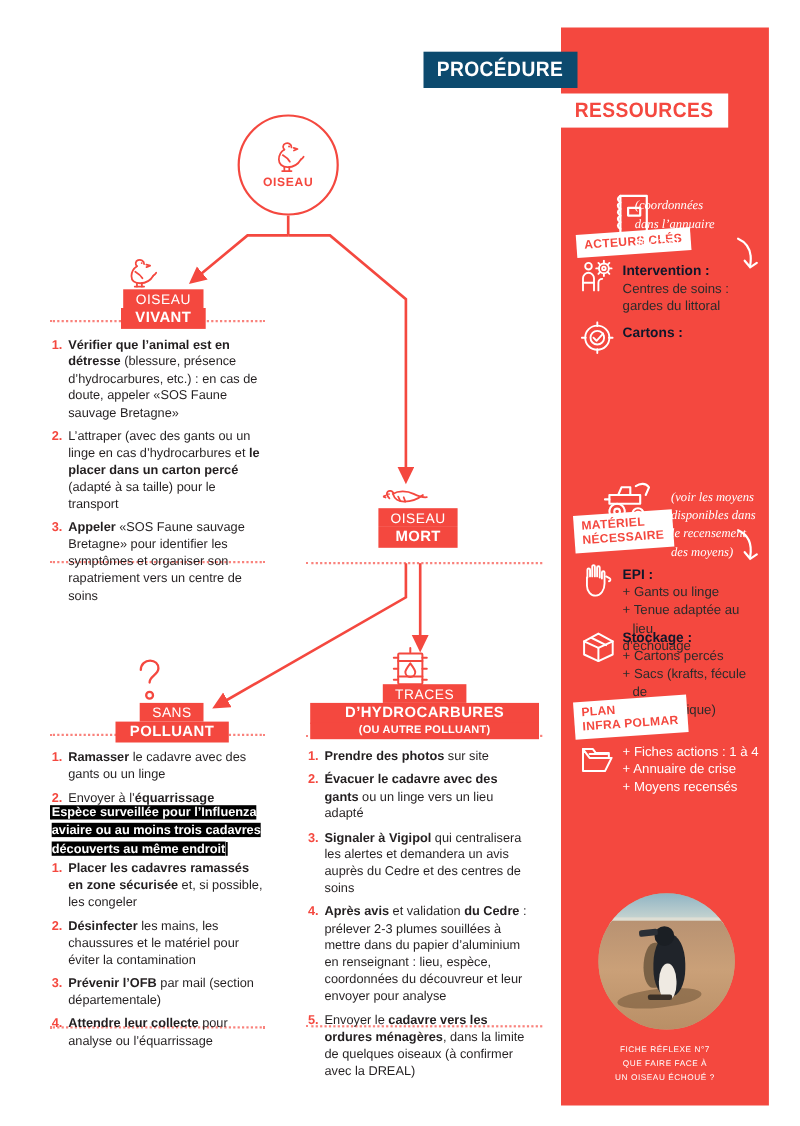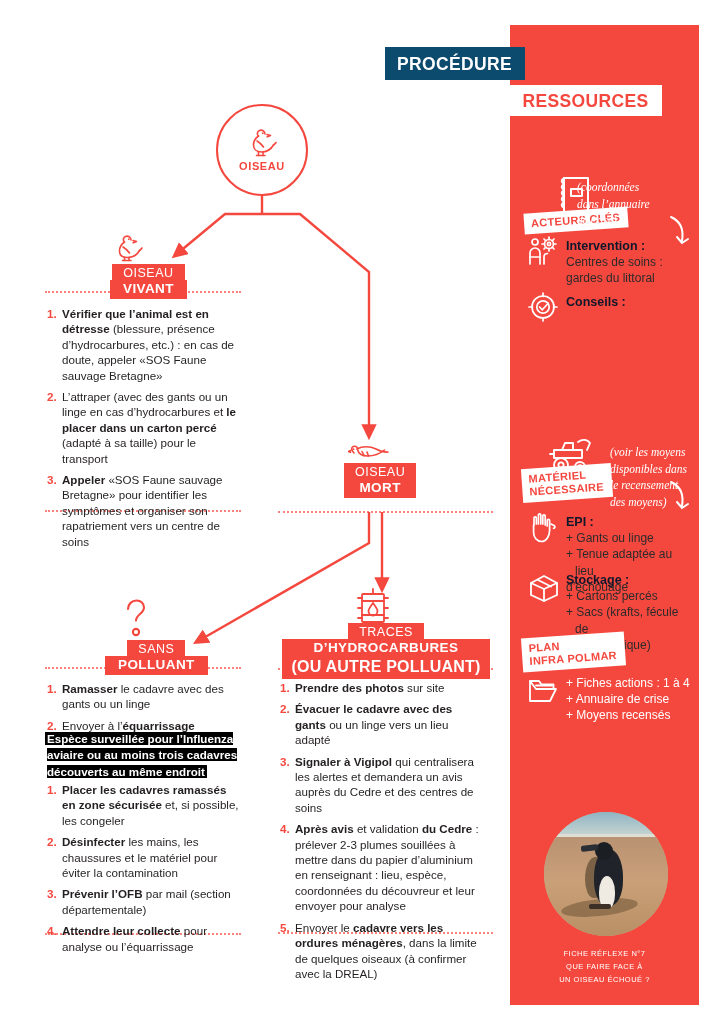--- a/index.html
+++ b/index.html
@@ -113,21 +113,21 @@
   }
   .badge .l1{
     background:#F4483F; color:#fff; font-size:12.5px; letter-spacing:.5px;
     padding:2px 11px 1px; display:inline-block; font-weight:normal;
   }
   .badge .l2{
     background:#F4483F; color:#fff; font-size:13.5px; letter-spacing:.4px;
     padding:1px 13px 3px; display:block; font-weight:bold; margin-top:-1px;
   }
   .badge .l3{
-    background:#F4483F; color:#fff; font-size:16px; letter-spacing:.2px;
+    background:#F4483F; color:#fff; font-size:10px; letter-spacing:.2px;
     padding:1px 9px 3px; display:block; font-weight:bold; margin-top:-1px;
   }
 
   .dotline{
     position:absolute; height:0; border-top:2px dotted #F9827C; z-index:1;
   }
 
   .steps{ position:absolute; z-index:3; }
   .steps ol{ list-style:none; }
   .steps li{
@@ -339,21 +339,21 @@
 
   <svg class="res-icon" style="left:528px; top:292px;" width="30" height="30" viewBox="0 0 30 30">
     <g fill="none" stroke="#ffffff" stroke-width="1.7" stroke-linecap="round" stroke-linejoin="round">
       <circle cx="15" cy="15" r="11"></circle>
       <circle cx="15" cy="15" r="6.2"></circle>
       <path d="M11.5 15 l2.8 2.8 l6-6.6"></path>
       <path d="M15 1 l0 3.5 M15 25.5 l0 3.5 M1 15 l3.5 0 M25.5 15 l3.5 0"></path>
     </g>
   </svg>
   <div class="res-block" style="left:566px; top:294px; width:125px;">
-    <div class="res-title">Conseils :</div>
+    <div class="res-title">Cartons :</div>
   </div>
 
   <div class="dot-ring" style="left:534px; top:422px;"></div>
   <svg class="res-icon" style="left:548px; top:436px;" width="50" height="40" viewBox="0 0 50 40">
     <g fill="none" stroke="#ffffff" stroke-width="1.9" stroke-linecap="round" stroke-linejoin="round">
       <path d="M30 6 c4-3 9-3 12 1 l-3 7"></path>
       <path d="M14 14 l11 0 l0 -7 l-8 0 z"></path>
       <path d="M6 14 l28 0 l0 8 l-28 0 z"></path>
       <circle cx="13" cy="29" r="7"></circle>
       <circle cx="13" cy="29" r="2.6"></circle>

